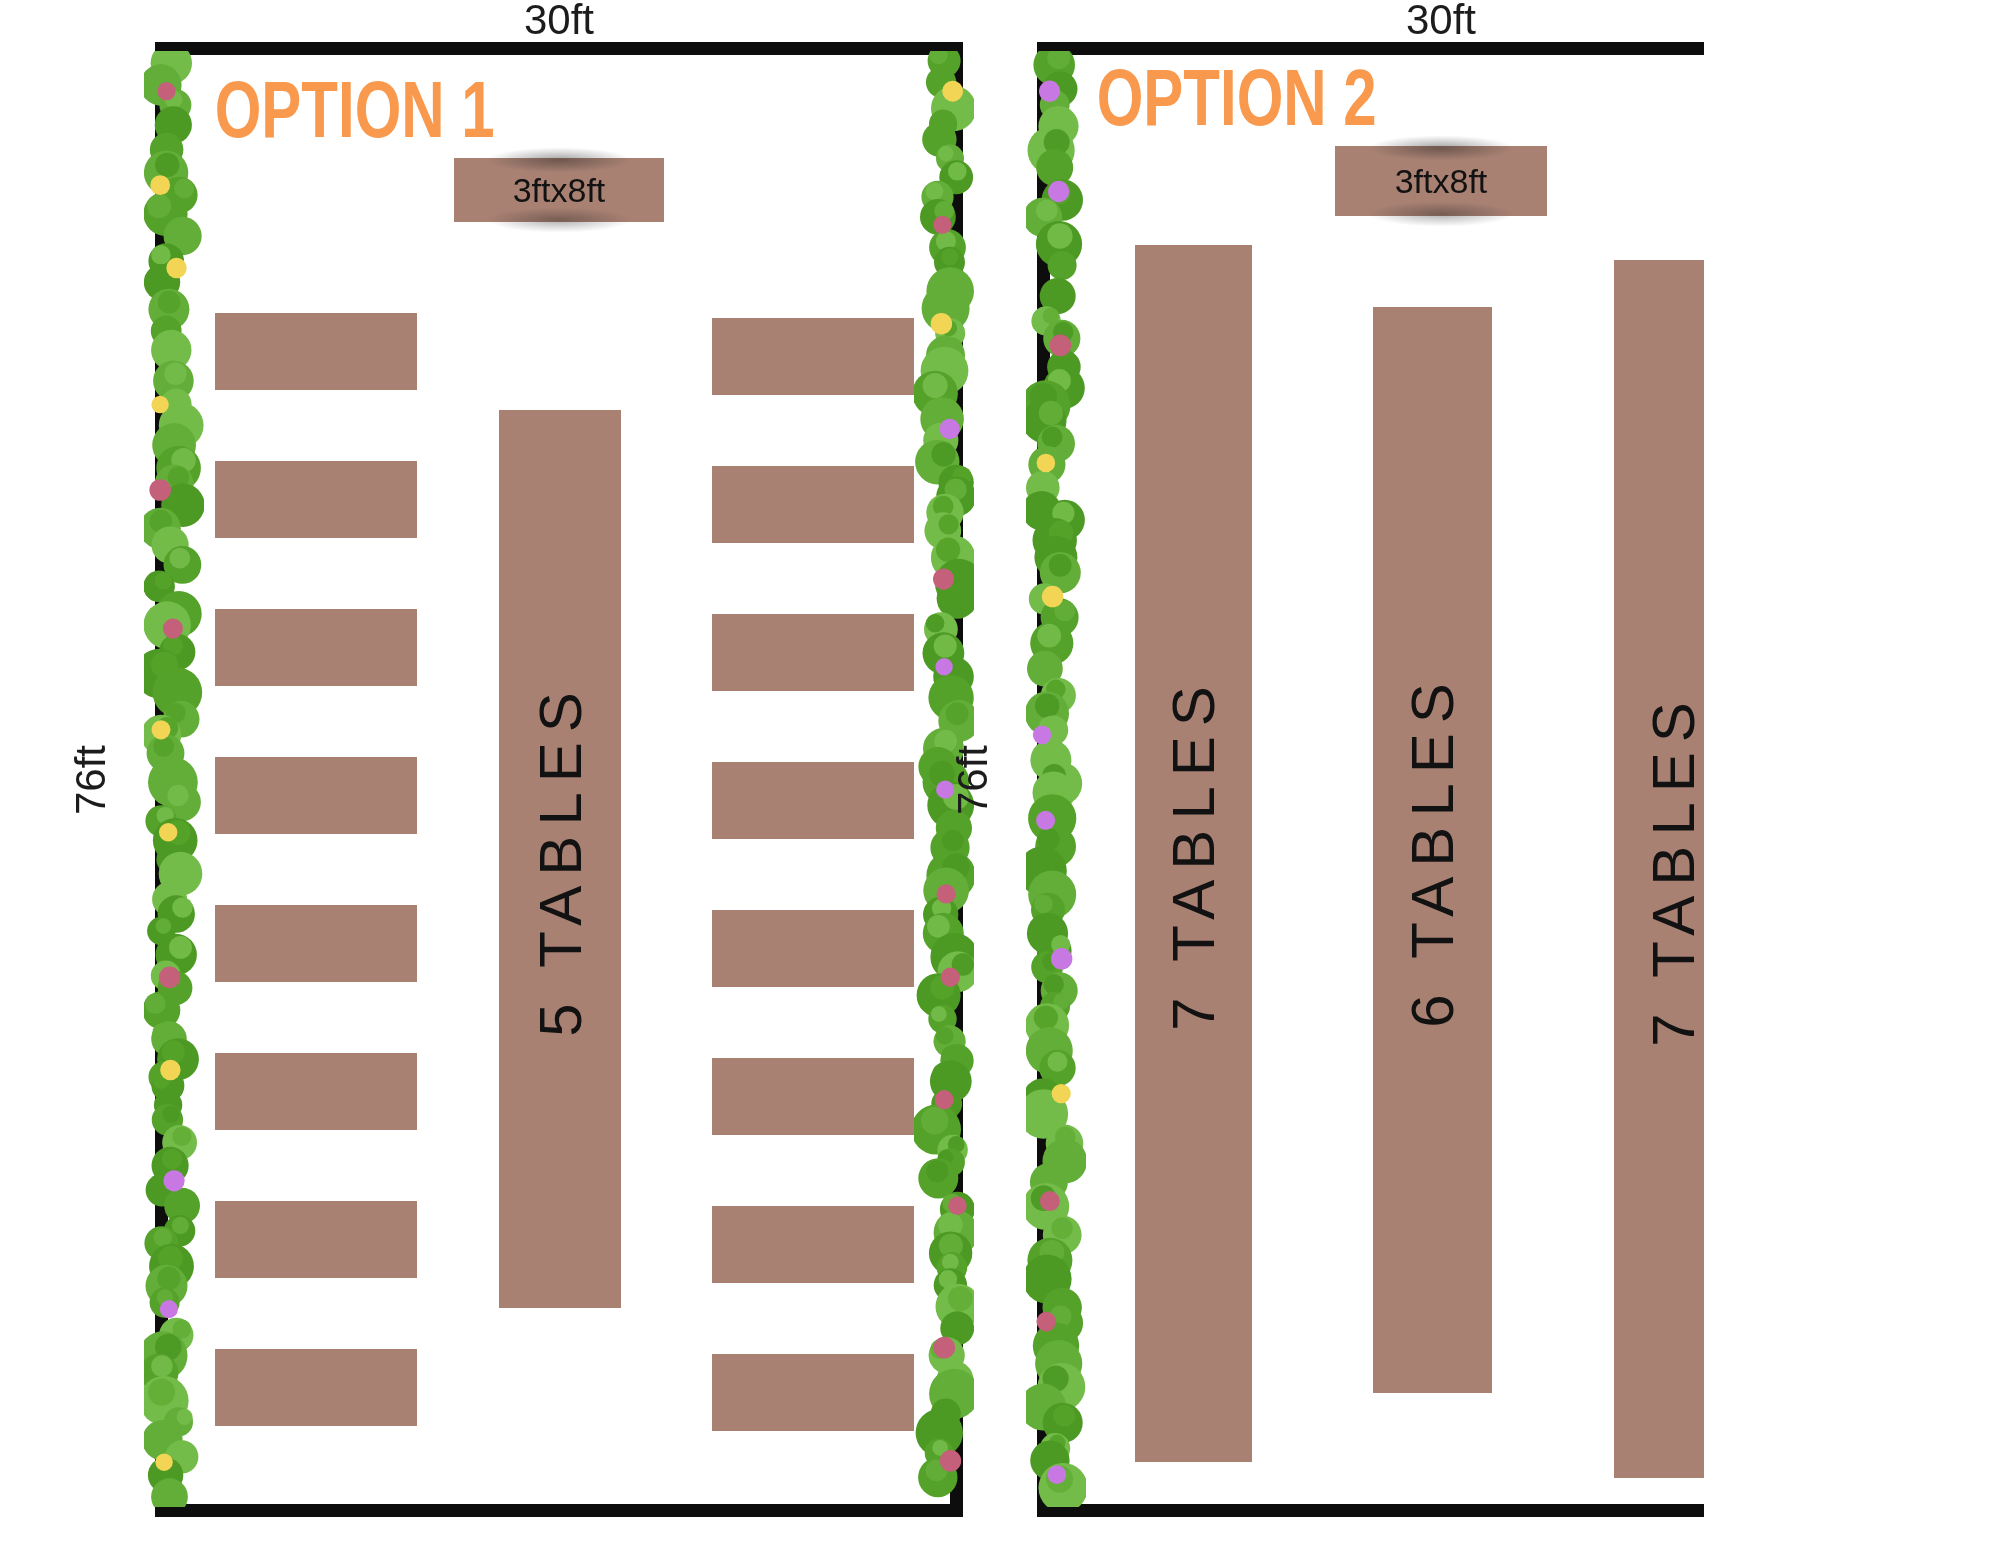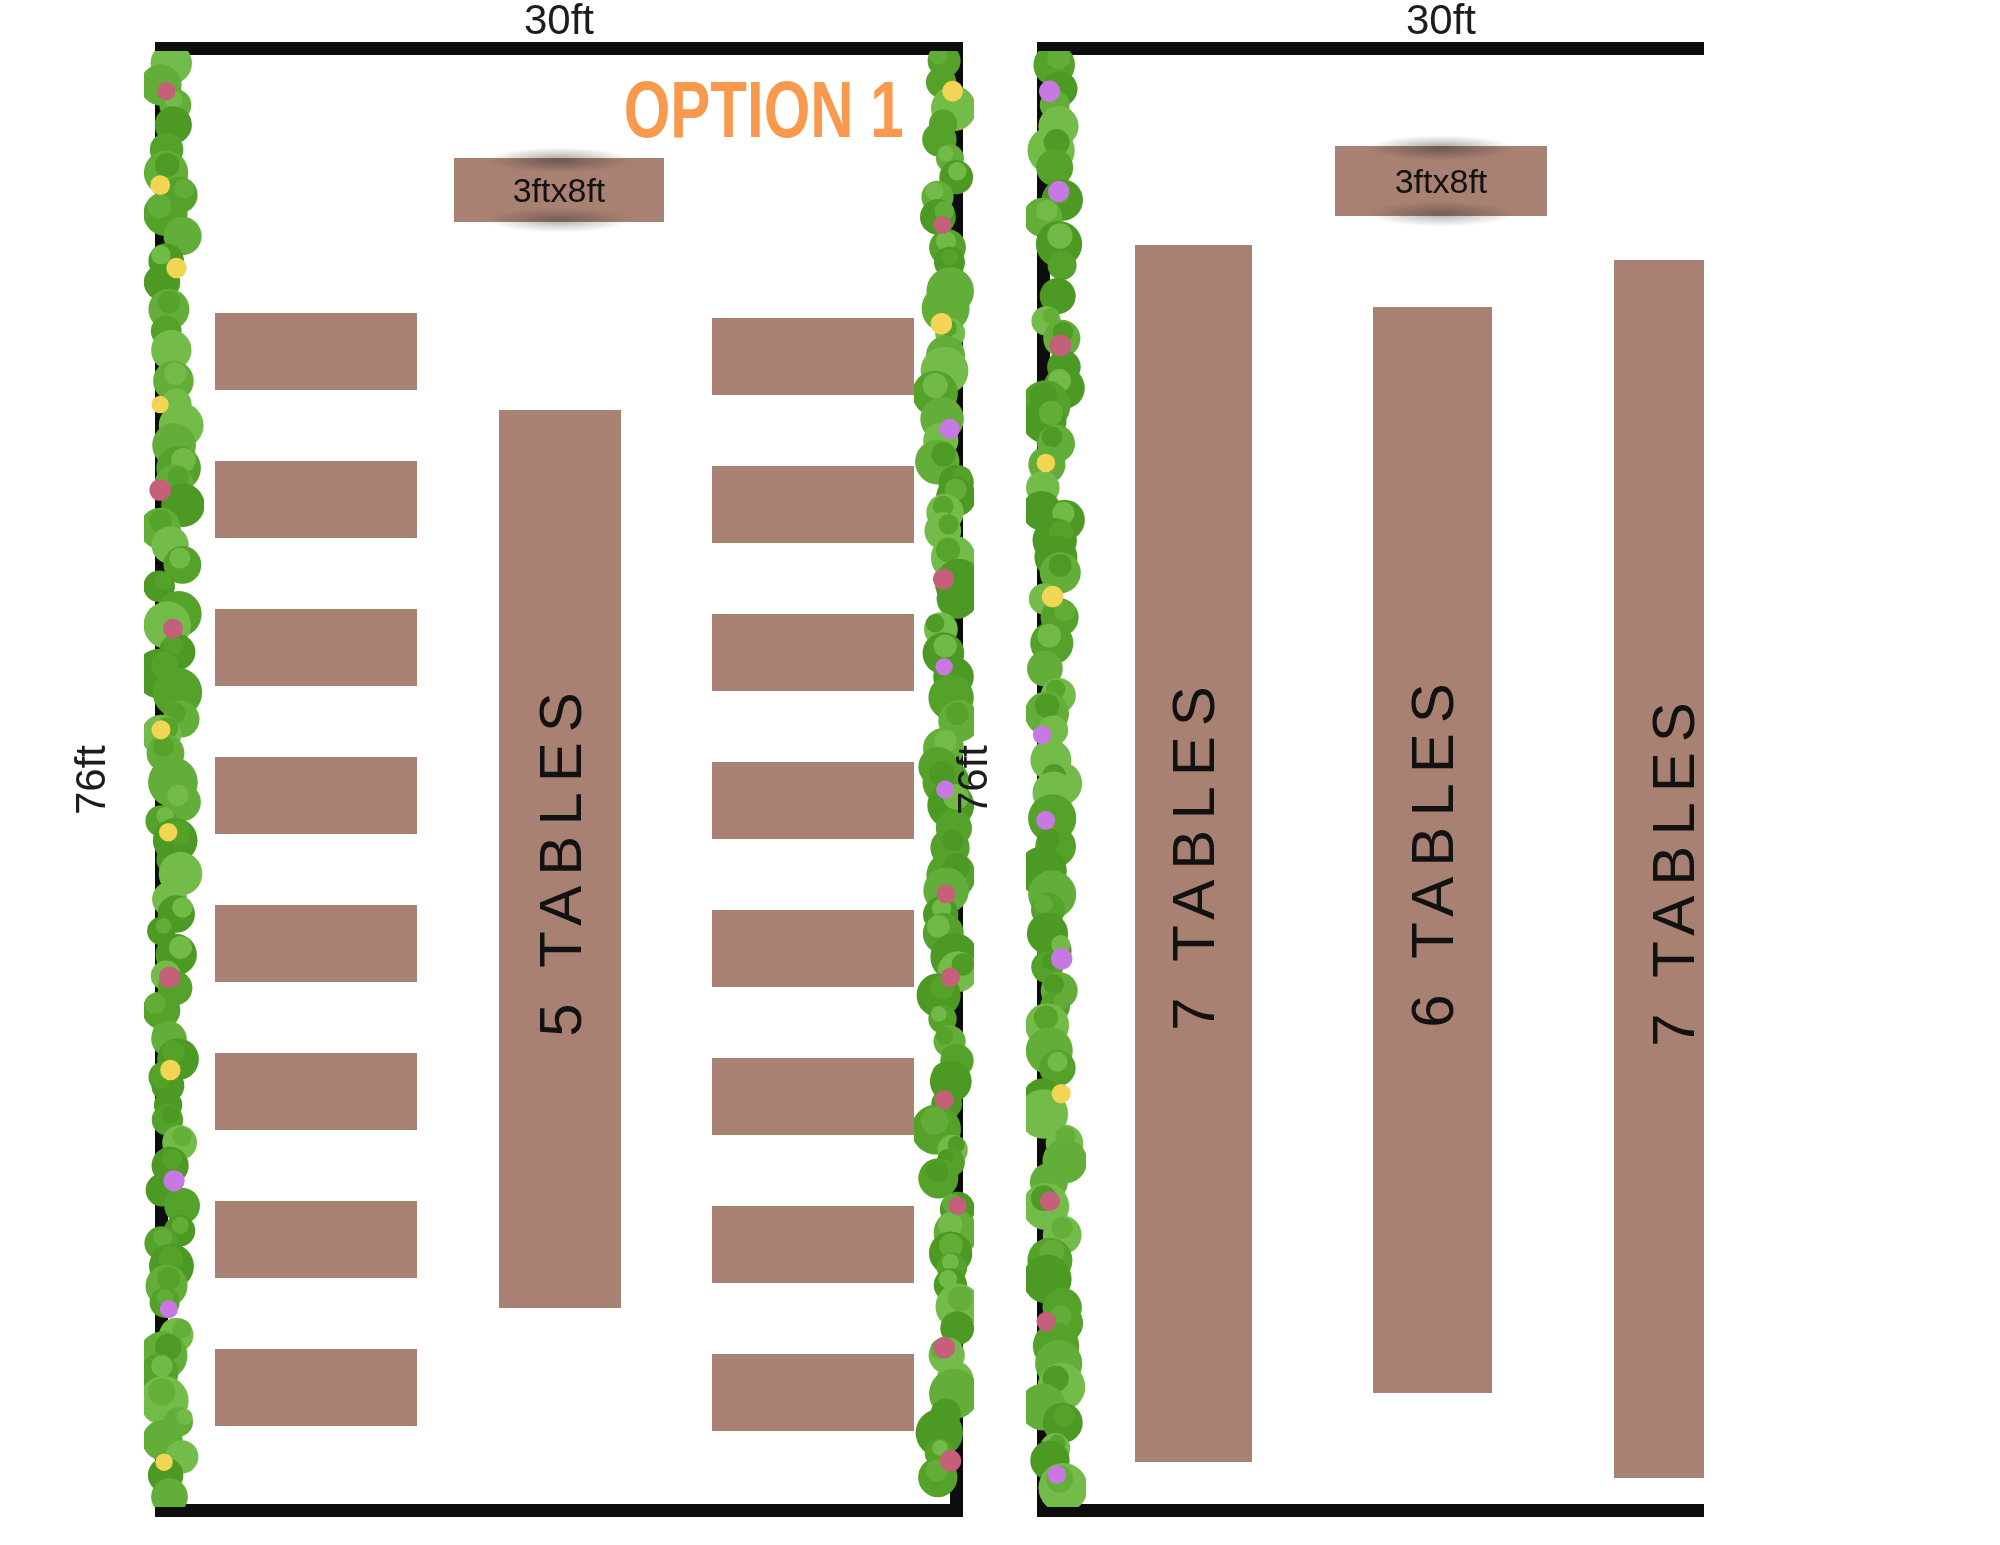--- a/index.html
+++ b/index.html
@@ -34,21 +34,21 @@
   }
   .dim-side > span{
     transform:rotate(-90deg);
     white-space:nowrap;
     font-size:42px;font-weight:400;
     color:var(--dimtext,#1c1c1c);
   }
 
   .title{
     position:absolute;left:0;right:0;
-    text-align:right;
+    text-align:left;
     font-weight:bold;
     font-size:80px;line-height:62px;
     color:var(--orange,#F9994E);
     letter-spacing:0px;
   }
   #option-1 .title{top:24px;}
   #option-2 .title{top:12px;}
   .title > span{display:inline-block;transform:scaleX(0.75);transform-origin:50% 50%;}
 
   .table{position:absolute;background:var(--table,#A88173);}
@@ -672,20 +672,21 @@
             <circle cx="35.7" cy="500.0" r="9.6" fill="#f2d554"></circle>
             <circle cx="32.0" cy="629.0" r="9.5" fill="#f2d554"></circle>
             <circle cx="24.4" cy="730.9" r="10.4" fill="#c778e2"></circle>
             <circle cx="34.2" cy="876.5" r="9.4" fill="#f2d554"></circle>
             <circle cx="30.9" cy="1023.8" r="9.0" fill="#c778e2"></circle>
             <circle cx="18.1" cy="1143.1" r="9.2" fill="#f2d554"></circle>
             <circle cx="33.2" cy="1295.2" r="8.8" fill="#c4607a"></circle>
             <circle cx="18.9" cy="1387.9" r="9.7" fill="#c4607a"></circle>
           </svg>
         </div>
+      <div class="title"><span>OPTION 2</span></div>
       <div class="table head-table shadowed" style="top: 91px; width: 212px; height: 70px;">
         <span>3ftx8ft</span>
       </div>
     <div class="table center-table" style="left: 85px; top: 190px; width: 117px; height: 1217px;">
           <span class="vlabel">7 TABLES</span>
         </div>
         <div class="table center-table" style="left: 323px; top: 252px; width: 119px; height: 1086px;">
           <span class="vlabel">6 TABLES</span>
         </div>
         <div class="table center-table" style="left: 564px; top: 205px; width: 118px; height: 1218px;">

